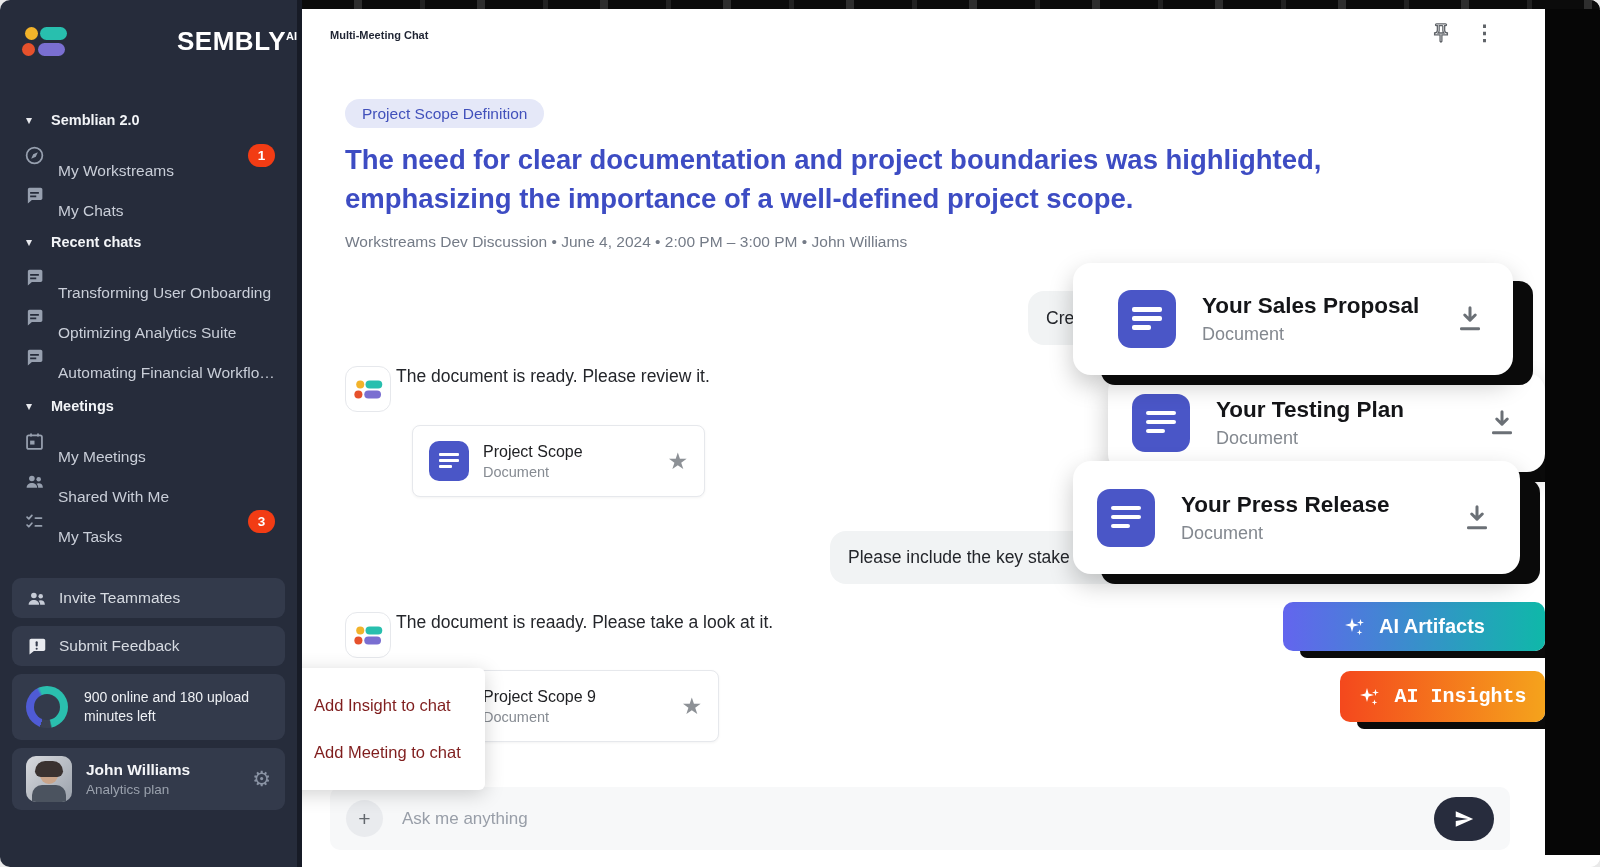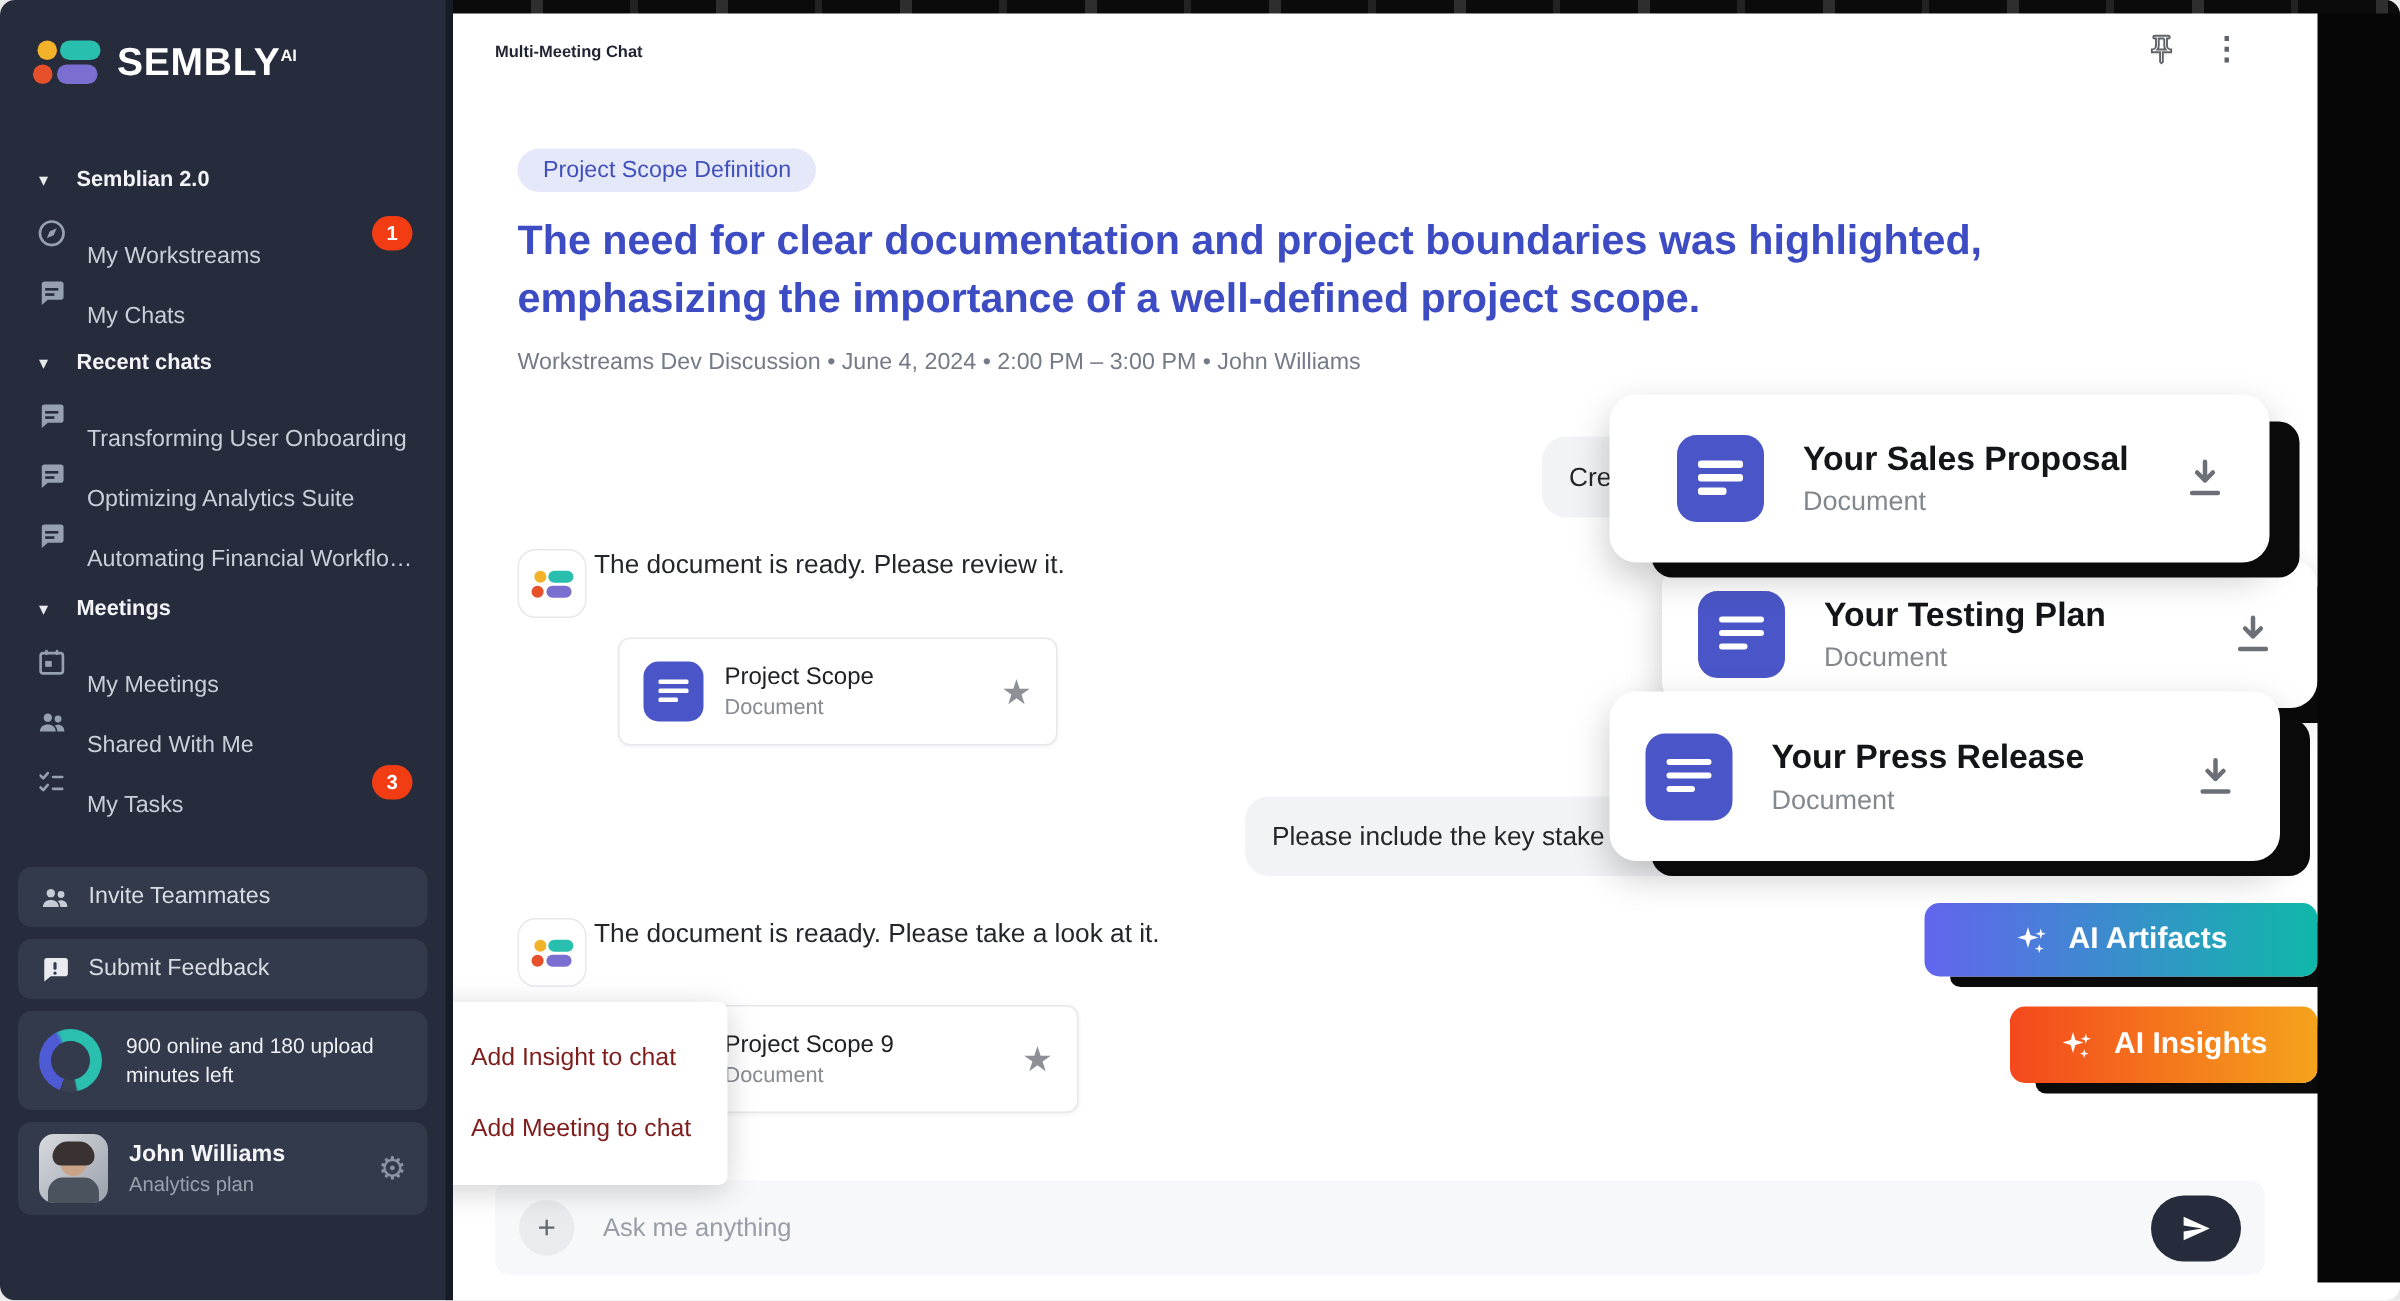--- a/index.html
+++ b/index.html
@@ -20,21 +20,21 @@
     position:absolute; left:1545px; top:0; width:55px; height:855px;
     background:#060606; z-index:9;
   }
 
   
   .sidebar {
     position:absolute; left:0; top:0; width:302px; height:867px;
     background:#262c3b; color:#c9ced8; z-index:15;
     border-right:5px solid #171b26;
   }
-  .logo-row { display:flex; align-items:center; gap:12px; margin:20px 0 0 22px; height:42px; }
+  .logo-row { display:flex; align-items:center; gap:12px; margin:20px 0 0 22px; height:42px;justify-content:space-between; }
   .dots { position:relative; width:44px; height:31px; flex:0 0 auto; }
   .dots i { position:absolute; display:block; }
   .dots .d { width:13px; height:13px; border-radius:50%; }
   .dots .p { width:27px; height:13px; border-radius:8px; }
   .dots .y { left:3px;  top:1px;  background:#f2b32a; }
   .dots .t { left:18px; top:1px;  background:#28bfae; }
   .dots .o { left:0;    top:17px; background:#e6512c; }
   .dots .v { left:16px; top:17px; background:#7a6fd1; }
   .brand { color:#fff; font-size:26px; font-weight:700; letter-spacing:.5px; }
   .brand sup { font-size:11px; font-weight:700; letter-spacing:0; }
@@ -151,21 +151,21 @@
 
   
   .ai-btn {
     position:absolute; border-radius:10px; display:flex; align-items:center; justify-content:center;
     gap:12px; color:#fff; font-size:20px; font-weight:600; cursor:pointer; z-index:5;
     box-shadow:14px 10px 0 -3px #0a0a0a;
   }
   .btn-artifacts { left:981px; top:602px; width:262px; height:49px;
     background:linear-gradient(90deg,#6365ee 0%,#0fb8a9 100%); }
   .btn-insights  { left:1038px; top:671px; width:205px; height:51px;
-    background:linear-gradient(90deg,#f4481d 0%,#f5a31c 100%); }
+    background:linear-gradient(90deg,#f4481d 0%,#f5a31c 100%);font-family:Liberation Mono, monospace; }
 
   
   .menu {
     position:absolute; left:-42px; top:668px; width:225px; height:122px; z-index:12;
     background:#fff; border-radius:6px; box-shadow:0 4px 20px rgba(0,0,0,.18);
     padding:14px 0; display:flex; flex-direction:column; justify-content:space-around;
   }
   .menu-item { display:flex; align-items:center; gap:14px; padding:0 18px; height:42px; cursor:pointer; }
   .menu-item svg { width:22px; height:22px; flex:0 0 auto; }
   .menu-label { font-size:16.5px; color:#7f1d1d; white-space:nowrap; }

